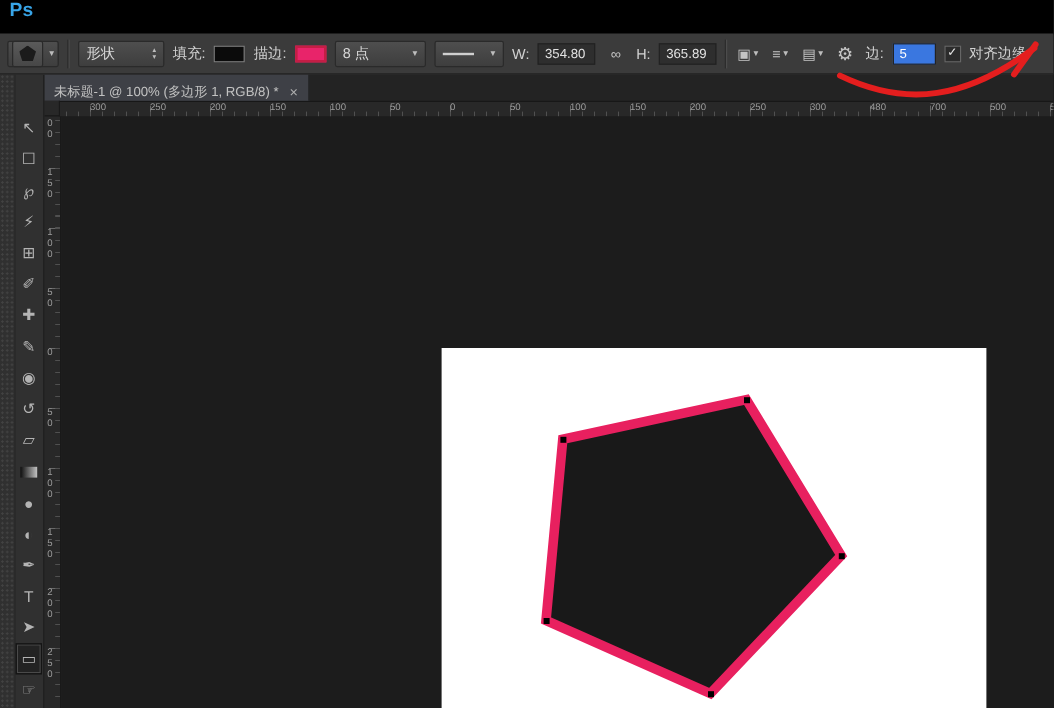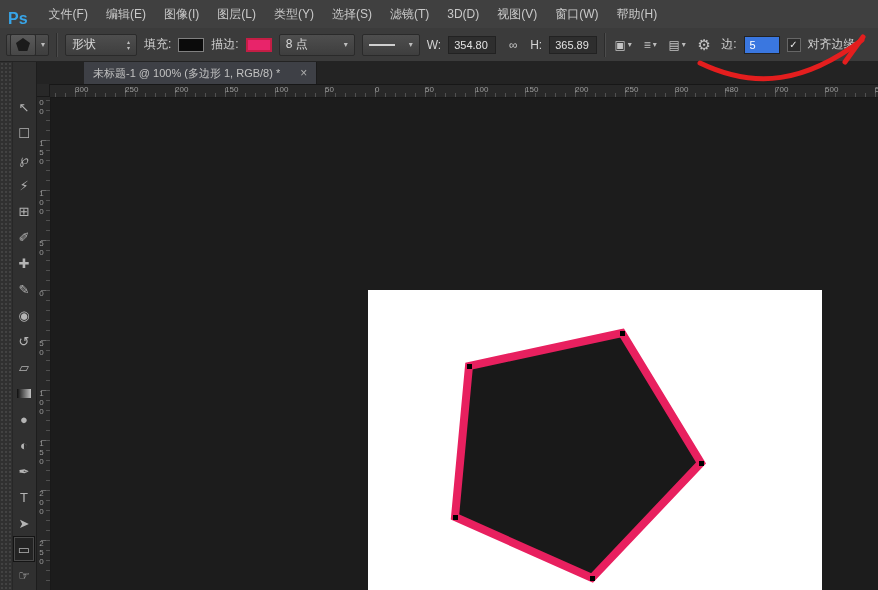--- a/index.html
+++ b/index.html
@@ -3,22 +3,22 @@
 <meta charset="utf-8">
 <style>
   html,body{margin:0;padding:0;}
   body{
     width:878px;height:590px;position:relative;overflow:hidden;
     background:#1c1c1c;
     font-family:"Liberation Sans","DejaVu Sans",sans-serif;
     -webkit-user-select:none;user-select:none;
   }
   
-  .menu-bar{position:absolute;left:0;top:0;right:0;height:28px;background:#404040;
-    border-bottom:1px solid #1f1f1f;display:flex;align-items:flex-end;z-index:10;}
+  .menu-bar{position:absolute;left:0;top:0;right:0;height:28px;background:#000000;
+    border-bottom:1px solid #1f1f1f;display:flex;align-items:flex-start;z-index:10;}
   .ps-logo{color:#38a5e8;font-weight:bold;font-size:16px;padding:0 12px 0 8px;letter-spacing:0;}
   .menu-item{color:#c9c9c9;font-size:12px;padding:0 9px;height:100%;display:flex;align-items:center;cursor:default;}
   
   .options-bar{position:absolute;left:0;top:28px;right:0;height:34px;background:#3b3b3b;
     border-bottom:1px solid #232323;display:flex;align-items:center;padding:0 6px;gap:7px;
     box-sizing:border-box;z-index:10;}
   .opt-label{color:#d2d2d2;font-size:12px;white-space:nowrap;}
   .combo{display:flex;align-items:center;gap:5px;background:linear-gradient(#4e4e4e,#3e3e3e);
     border:1px solid #2a2a2a;border-radius:2px;height:20px;padding:0 6px;color:#d8d8d8;
     font-size:12px;white-space:nowrap;}
@@ -37,22 +37,22 @@
     display:flex;align-items:center;padding:0 5px;box-sizing:border-box;}
   .icon-btn{min-width:20px;height:20px;display:flex;align-items:center;justify-content:center;
     color:#c4c4c4;font-size:12px;gap:2px;}
   .gear{font-size:15px;}
   .sep{width:0;height:24px;border-left:1px solid #2c2c2c;border-right:1px solid #4c4c4c;}
   .checkbox{width:12px;height:12px;background:#2c2c2c;border:1px solid #666;color:#e6e6e6;
     font-size:10px;line-height:11px;text-align:center;}
   
   .tab-bar{position:absolute;left:36px;top:62px;right:0;height:22px;background:#232323;
     border-bottom:1px solid #171717;display:flex;align-items:stretch;z-index:5;}
-  .tab{background:#3e4046;color:#c2c2c2;font-size:11px;display:flex;align-items:center;
-    padding:0 9px;gap:20px;border-right:1px solid #1b1b1b;margin-left:48px;}
+  .tab{background:#3e4046;color:#c2c2c2;font-size:11px;display:flex;align-items:flex-end;
+    padding:0 9px;gap:9px;border-right:1px solid #1b1b1b;}
   .tab-close{color:#aeaeae;font-size:12px;}
   
   .toolbar{position:absolute;left:0;top:62px;width:36px;bottom:0;background:#303030;
     border-right:1px solid #1d1d1d;z-index:6;}
   .toolbar-dots{position:absolute;left:0;top:0;width:12px;height:100%;
     background-image:radial-gradient(#424242 1px,transparent 1px);background-size:4px 4px;
     border-right:1px solid #272727;}
   .tool-list{position:absolute;left:12px;top:32px;width:24px;display:flex;flex-direction:column;align-items:center;}
   .tool{width:22px;height:26px;display:flex;align-items:center;justify-content:center;
     color:#b4b4b4;font-size:13px;box-sizing:border-box;}
@@ -86,33 +86,20 @@
   .shape-svg{position:absolute;left:0;top:0;}
   .anchor{position:absolute;width:5px;height:5px;background:#000;z-index:3;}
   
   .annotation-svg{position:absolute;left:0;top:0;width:878px;height:590px;pointer-events:none;z-index:60;}
 </style>
 </head>
 <body>
 
 <div class="menu-bar">
   <span class="ps-logo">Ps</span>
-  <div style="display:flex;height:100%;">
-      <span class="menu-item">文件(F)</span>
-      <span class="menu-item">编辑(E)</span>
-      <span class="menu-item">图像(I)</span>
-      <span class="menu-item">图层(L)</span>
-      <span class="menu-item">类型(Y)</span>
-      <span class="menu-item">选择(S)</span>
-      <span class="menu-item">滤镜(T)</span>
-      <span class="menu-item">3D(D)</span>
-      <span class="menu-item">视图(V)</span>
-      <span class="menu-item">窗口(W)</span>
-      <span class="menu-item">帮助(H)</span>
-    </div>
 </div>
 
 <div class="options-bar">
   <div class="combo" style="padding:0 3px;">
     <span class="preset-tile">
         <span class="preset-polygon"></span>
       </span>
     <span class="caret">▾</span>
   </div>
   <span class="sep"></span>

